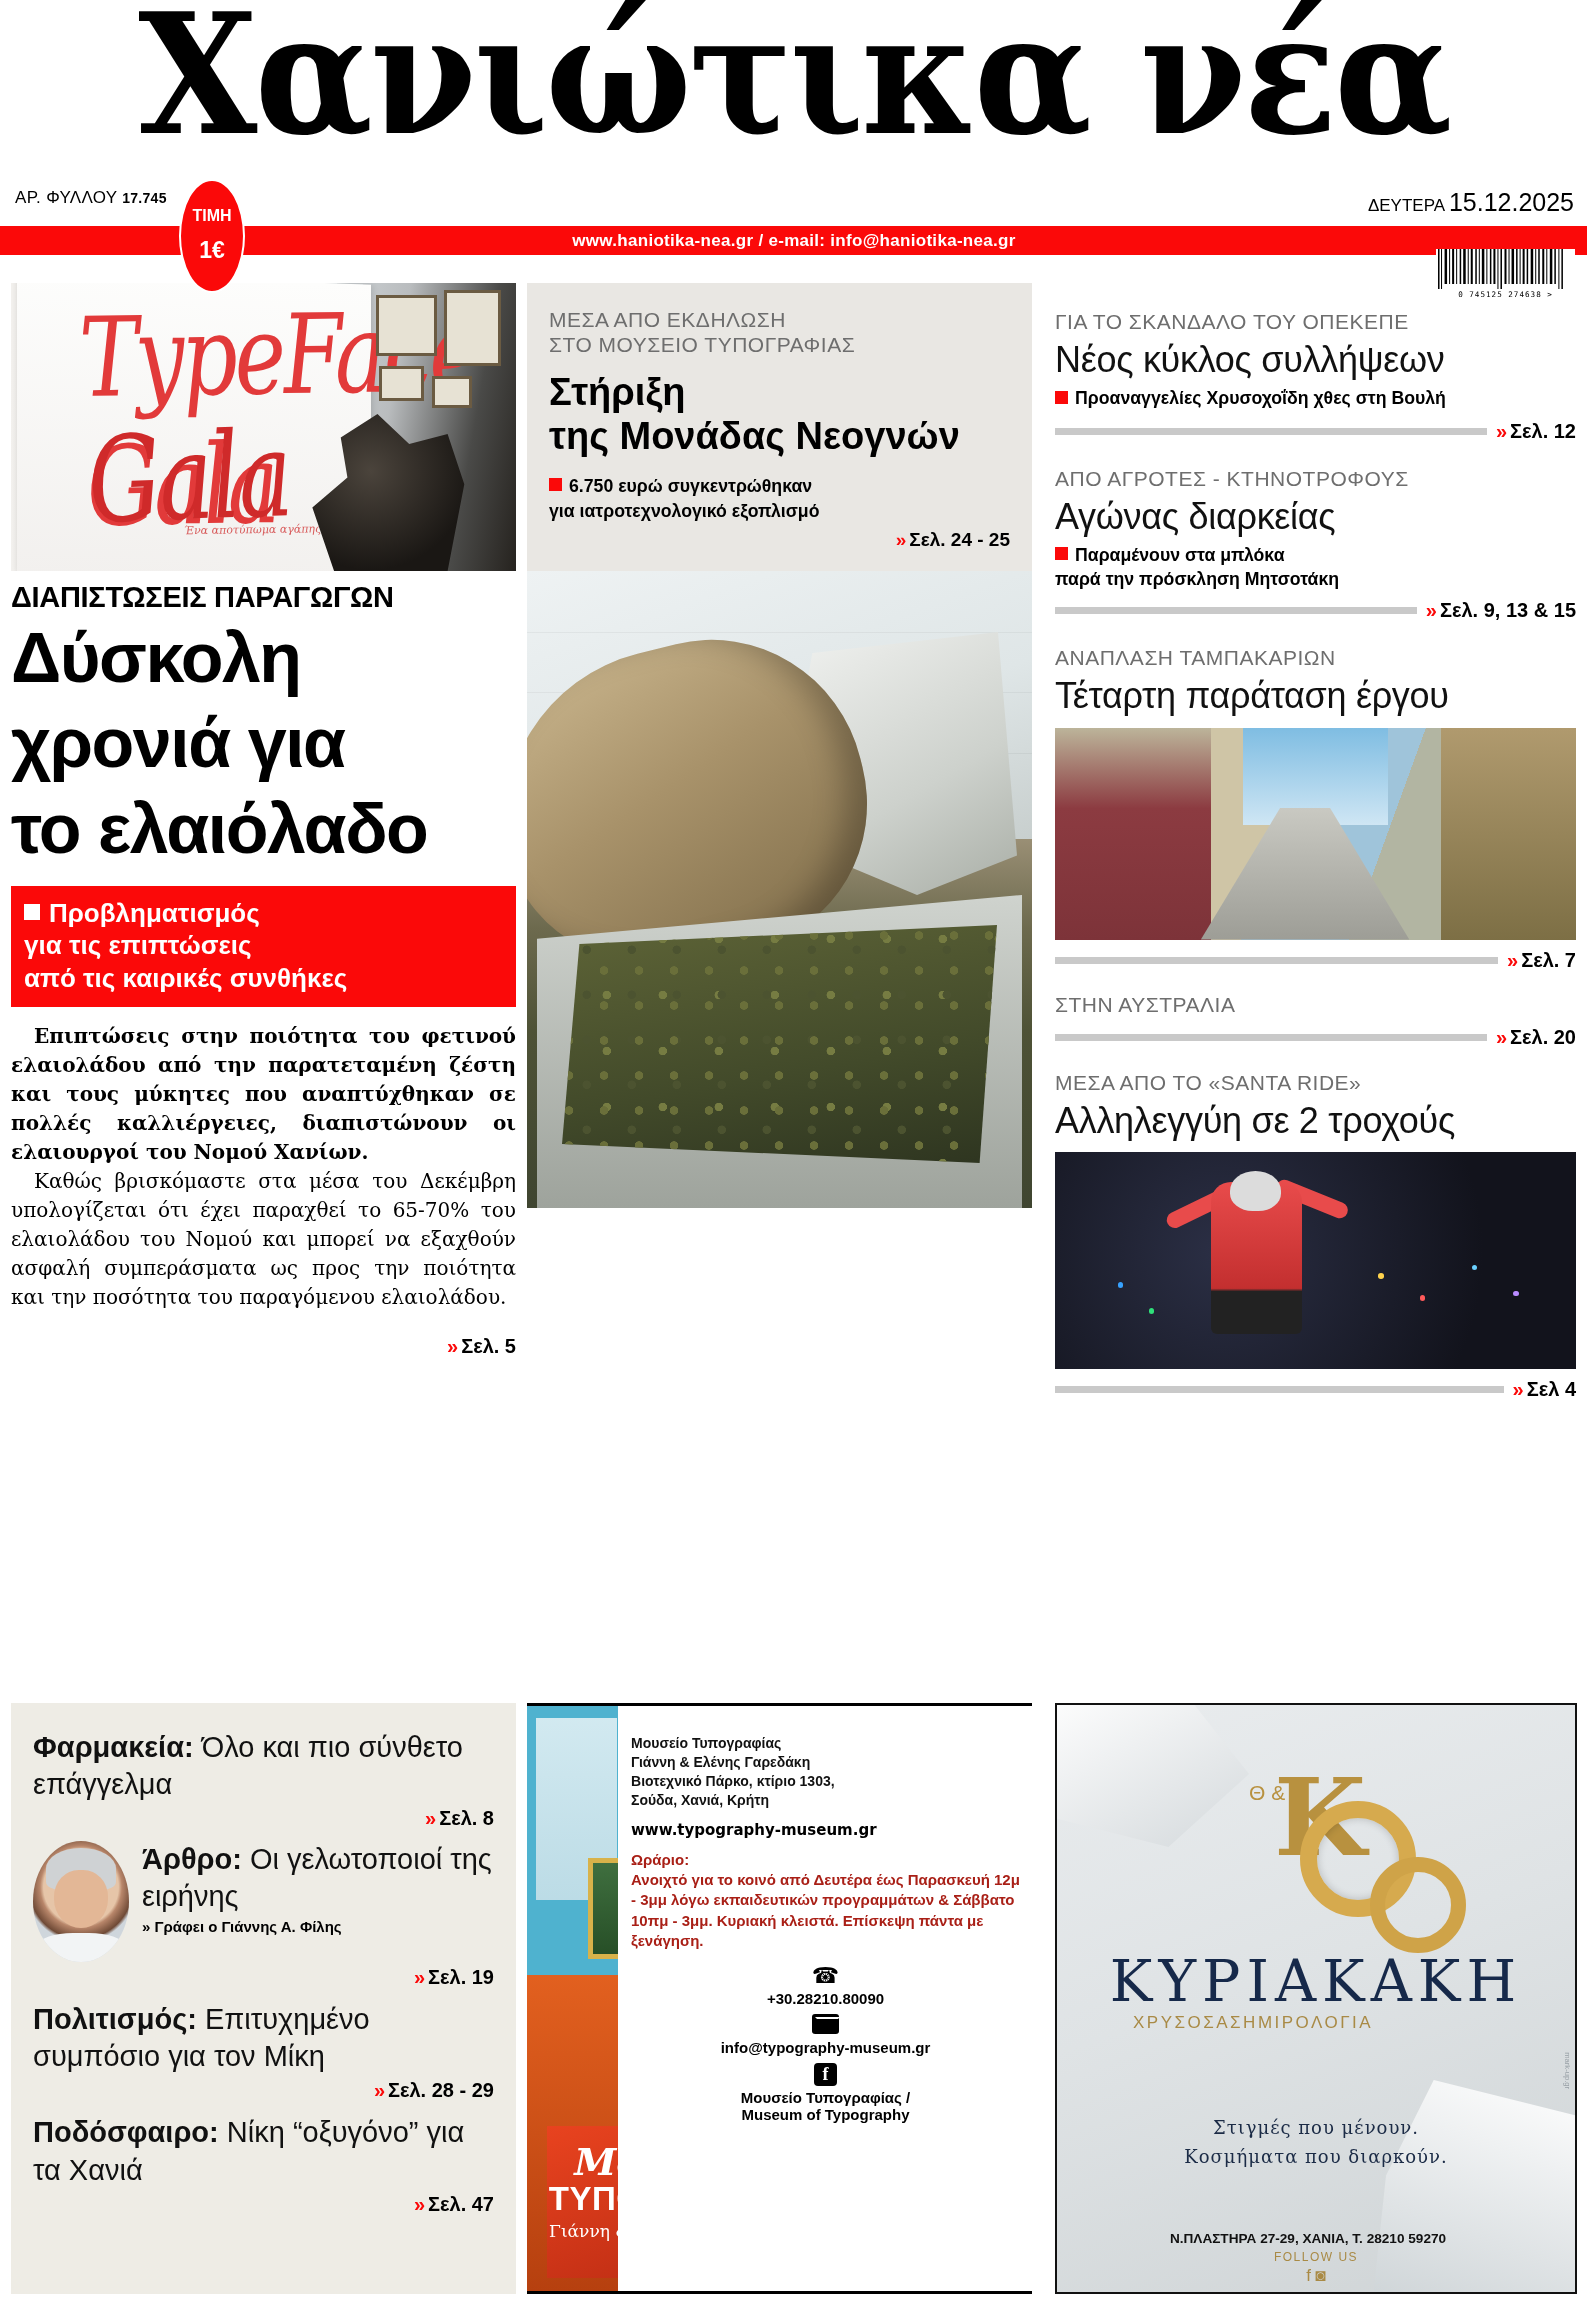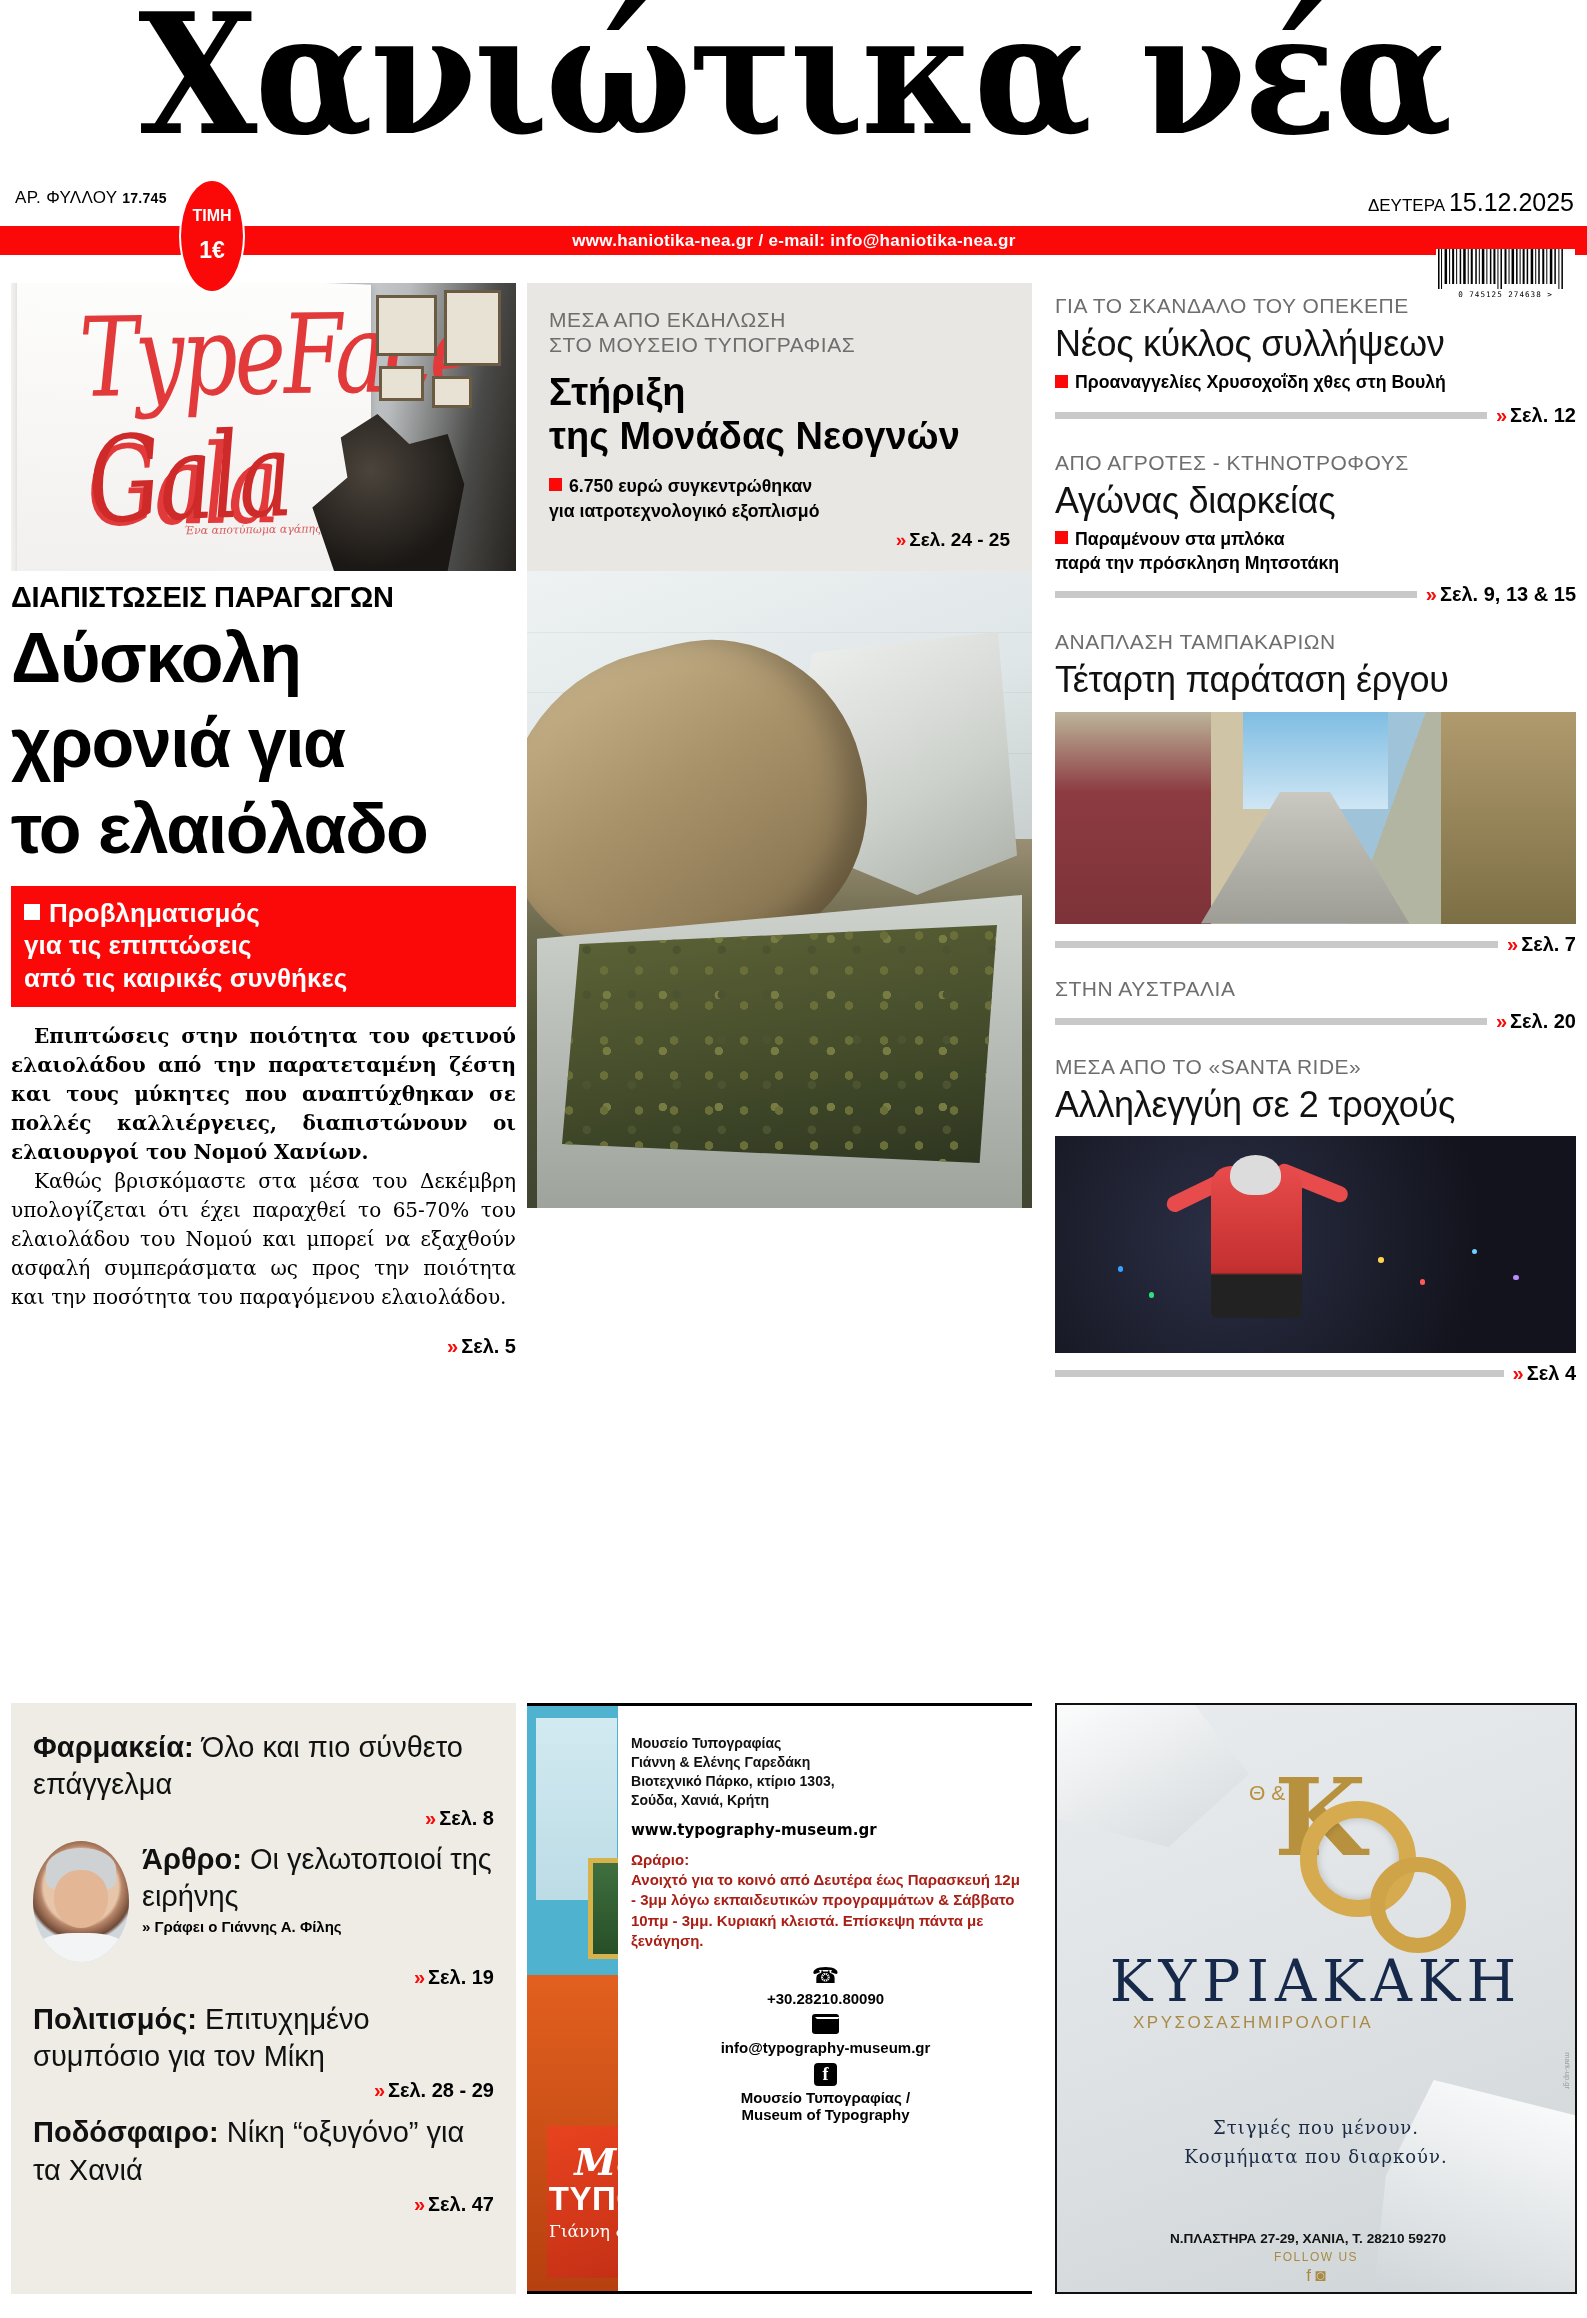--- a/index.html
+++ b/index.html
@@ -463,21 +463,21 @@
     </div>
     <div class="ol-bag"></div>
     <div class="ol-sack"></div>
     <div class="ol-bin"></div>
     <div class="ol-olives"></div>
   </div>
 </div>
 
 <div class="col-right">
 
-  <div style="margin-top:10px;">
+  <div style="margin-top:26px;">
     <div class="kicker">ΓΙΑ ΤΟ ΣΚΑΝΔΑΛΟ ΤΟΥ ΟΠΕΚΕΠΕ</div>
     <div class="hl-light" style="margin-top:5px;">Νέος κύκλος συλλήψεων</div>
     <div class="bullet-line">
       <span class="sq"></span>
       <span>Προαναγγελίες Χρυσοχοΐδη χθες στη Βουλή</span>
     </div>
     <div class="rule-row">
       <span class="rule"></span>
       <span class="selref"><span class="chev">»</span><span>Σελ. 12</span></span>
     </div>

